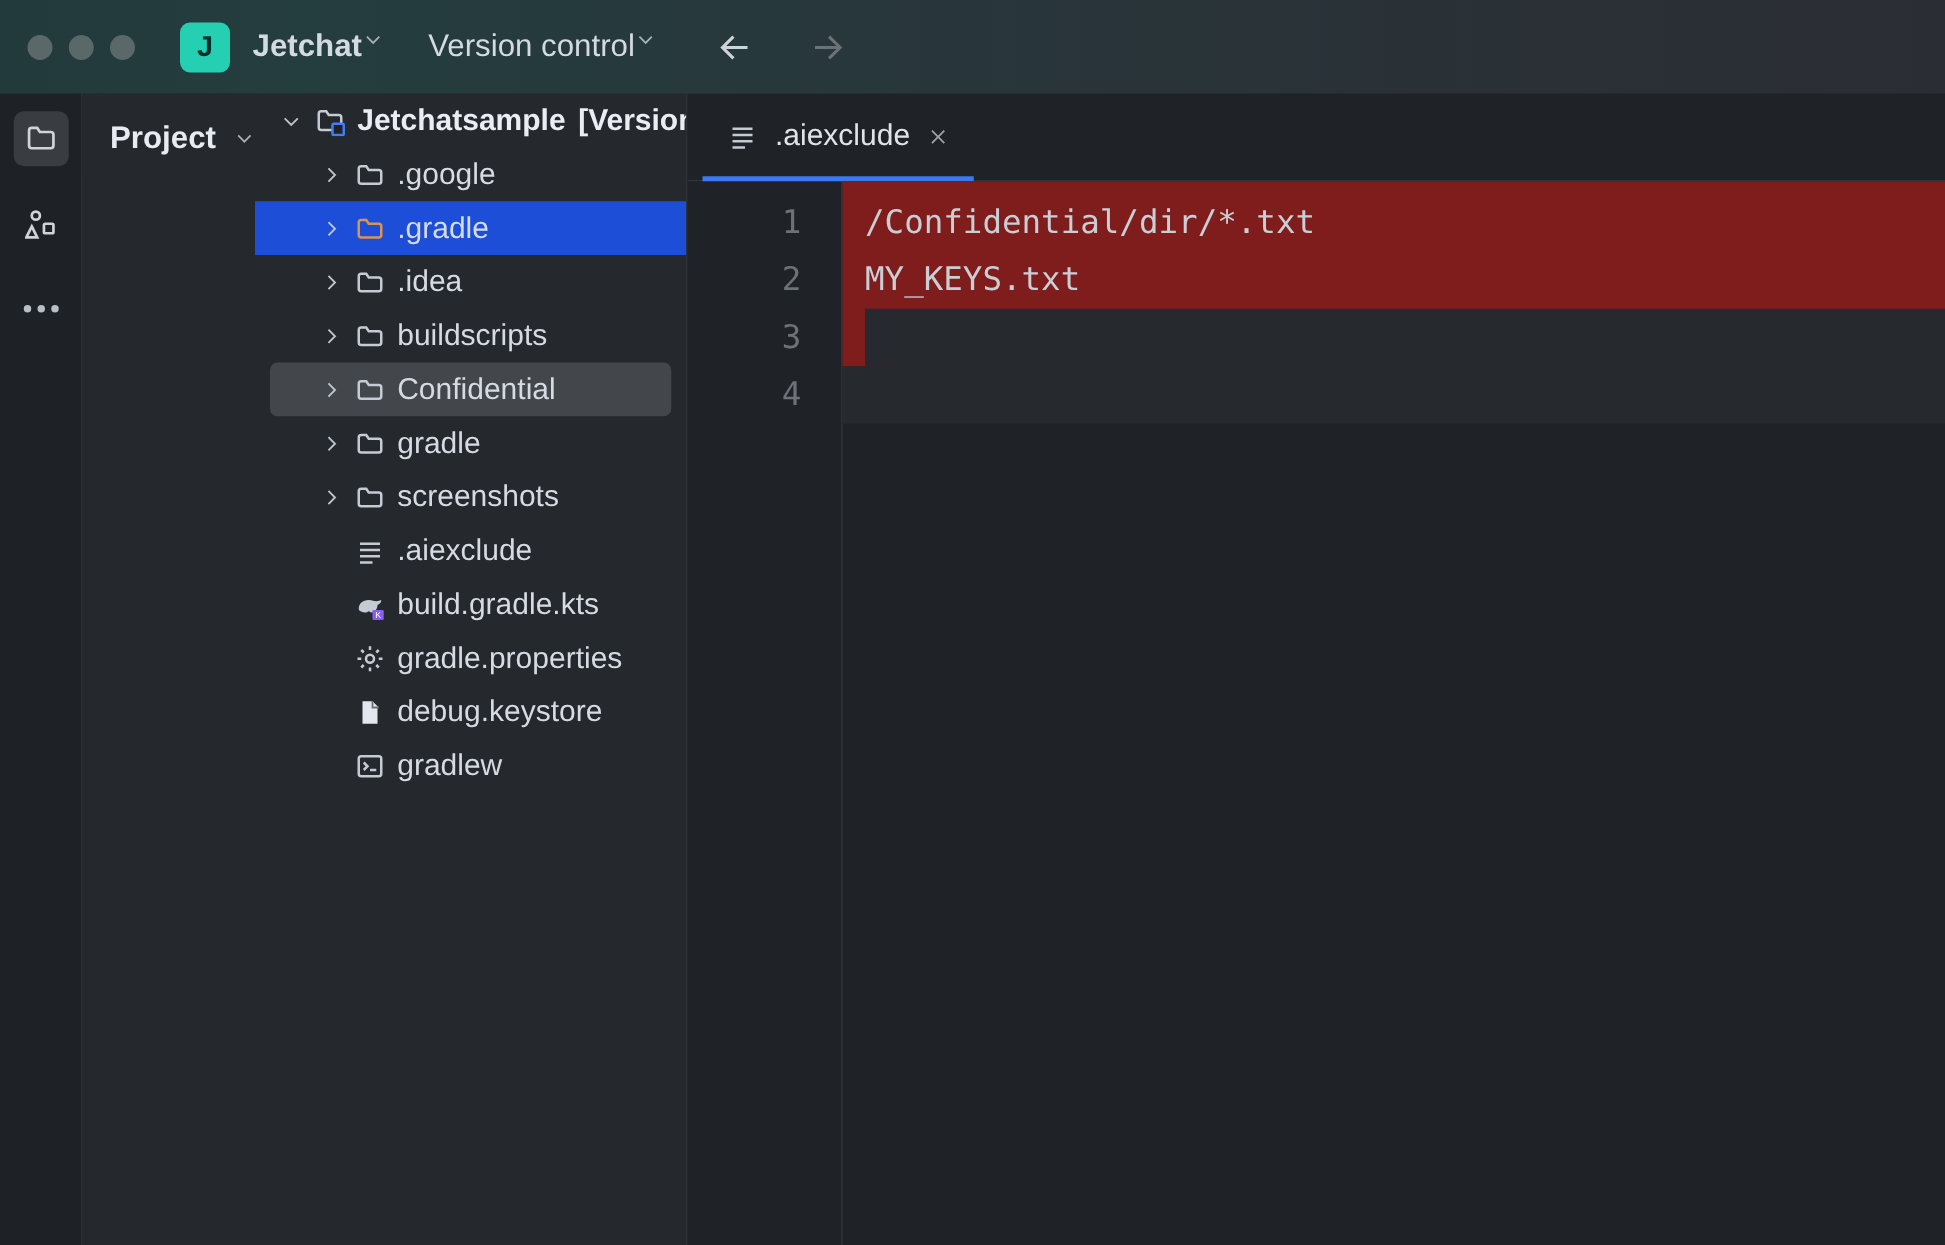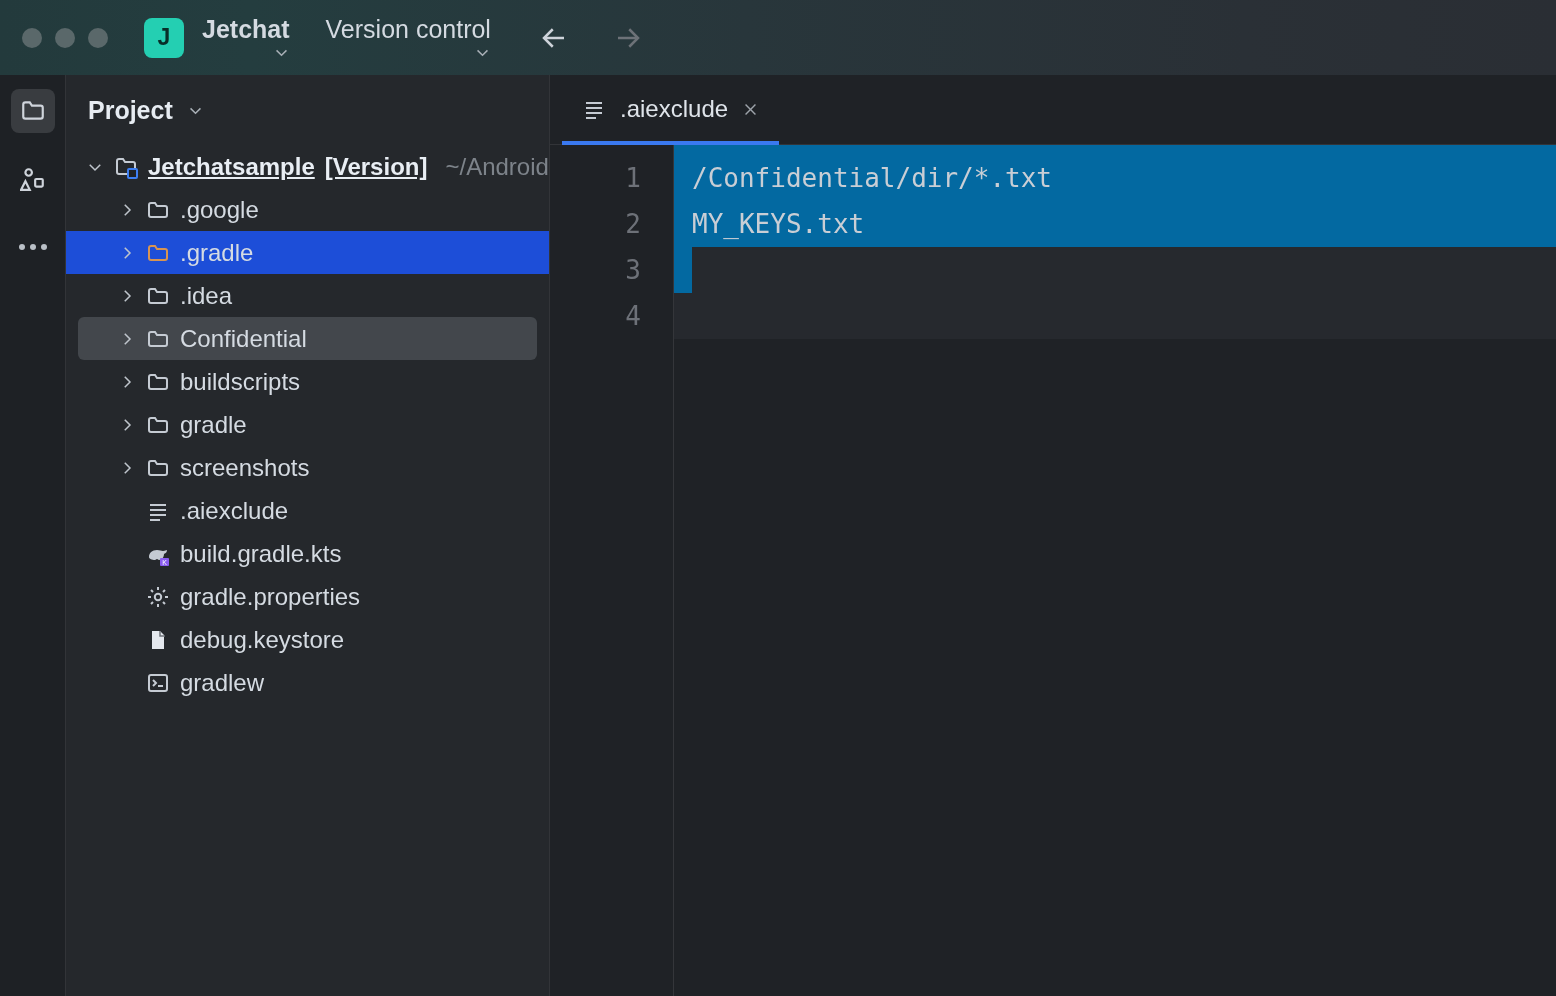--- a/index.html
+++ b/index.html
@@ -28,25 +28,24 @@
   }
   .app-badge {
     width:40px; height:40px; border-radius:8px;
     background:#24cfb2;
     color:#082f29;
     font-weight:600; font-size:23px;
     display:flex; align-items:center; justify-content:center;
     margin-right:18px;
   }
   .titlebar-item {
-    display:flex; align-items:flex-end; 
+    display:flex; align-items:flex-start; 
     color:#d4dae1; font-size:25px;
     margin-right:36px;
     cursor:default;
-    flex-direction:column;
   }
   .chevdown {
     width:17px; height:17px;
     stroke:#a9b0b7; fill:none; stroke-width:2;
   }
   .nav-arrows { display:flex; gap:44px; margin-left:12px;}
   .nav-arrow { width:30px; height:30px; fill:none; stroke-width:2; }
   .nav-arrow.enabled { stroke:#ced3da; }
   .nav-arrow.disabled { stroke:#6d7278; }
 
@@ -67,21 +66,21 @@
   }
   .tool-btn.active { background:#393c40; }
   .tool-icon { width:26px; height:26px; stroke:#cfd4db; fill:none; stroke-width:2; }
   .dots { display:flex; gap:5px; }
   .dots span { width:6px; height:6px; border-radius:50%; background:#b9bfc6; }
 
   
   .project-panel {
     width:484px; background:#25282c;
     border-right:1px solid #323438;
-    display:flex; flex-direction:column;
+    display:flex; flex-direction:row;
     min-width:0;
   }
   .panel-header {
     height:70px; display:flex; align-items:center;
     padding-left:22px;
     background: #25282c;
     font-weight:600; font-size:25px; color:#e7ecf2;
     gap:14px;
   }
   .tree { flex:1; overflow:hidden; padding-top:0; }
@@ -109,21 +108,21 @@
 
   .node-icon { width:24px; height:24px; flex:0 0 24px; }
   .folder { fill:none; stroke:#c5cbd3; stroke-width:2;}
   .folder.orange { stroke:#d89452; }
   .file-lines { fill:none; stroke:#c5cbd3; stroke-width:2;}
   .file-doc  { fill:#e4e8ee; }
   .gear { fill:none; stroke:#c5cbd3; stroke-width:2;}
   .terminal { fill:none; stroke:#c5cbd3; stroke-width:2;}
   .ban { fill:none; stroke:#9fa6ad; stroke-width:2;}
 
-  .lbl-strong { font-weight:700; color:#e9eef4;text-decoration:underline; }
+  .lbl-strong { font-weight:700; color:#e9eef4; }
   .lbl-dim { color:#7d838a; }
 
   
   .editor-area { flex:1; display:flex; flex-direction:column; background:#1f2226; }
   .tabbar {
     height:70px; display:flex; align-items:flex-end;
     border-bottom:1px solid #323438;
     padding-left:12px;
   }
   .tab {
@@ -147,21 +146,21 @@
   .gutter {
     width:124px; text-align:right;
     color:#6d7178;
     padding-top:10px;
     border-right:1px solid #34363a;
   }
   .gutter div { height:46px; line-height:46px; padding-right:32px; }
   .code {
     flex:1; padding-top:10px; padding-left:18px;
     color:#c9ced5;
-    background:#0369a1;
+    background:#7f1d1d;
   }
   .code .line { height:46px; line-height:46px; white-space:pre; }
   .code .line.active { background:#26292e; }
   .code-wrap { position:relative; flex:1; }
   .active-row-bg {
     position:absolute; left:0; right:0;
     top:148px; height:46px;
     background:#26292e; z-index:0;
   }
 </style>
@@ -271,39 +270,39 @@
           <div class="tree-row" style="--pad: 42px;">
             <span class="row-pad"></span>
             <svg viewBox="0 0 24 24" class="expander">
               <polyline points="9 5 16 12 9 19"></polyline>
             </svg>
             <svg viewBox="0 0 24 24" class="node-icon">
               <path class="folder" d="M3 7a2 2 0 0 1 2-2h4l2 3h8a2 2 0 0 1 2 2v7a2 2 0 0 1-2 2H5a2 2 0 0 1-2-2V7z"></path>
             </svg>
             <span>.idea</span>
           </div>
+          <div class="tree-row" style="--pad: 42px;">
+            <span class="row-pad"></span>
+            <svg viewBox="0 0 24 24" class="expander">
+              <polyline points="9 5 16 12 9 19"></polyline>
+            </svg>
+            <svg viewBox="0 0 24 24" class="node-icon">
+              <path class="folder" d="M3 7a2 2 0 0 1 2-2h4l2 3h8a2 2 0 0 1 2 2v7a2 2 0 0 1-2 2H5a2 2 0 0 1-2-2V7z"></path>
+            </svg>
+            <span>buildscripts</span>
+          </div>
           <div class="tree-row highlight-grey" style="--pad: 42px;">
             <span class="row-pad"></span>
             <svg viewBox="0 0 24 24" class="expander">
               <polyline points="9 5 16 12 9 19"></polyline>
             </svg>
             <svg viewBox="0 0 24 24" class="node-icon">
               <path class="folder" d="M3 7a2 2 0 0 1 2-2h4l2 3h8a2 2 0 0 1 2 2v7a2 2 0 0 1-2 2H5a2 2 0 0 1-2-2V7z"></path>
             </svg>
             <span>Confidential</span>
-          </div>
-          <div class="tree-row" style="--pad: 42px;">
-            <span class="row-pad"></span>
-            <svg viewBox="0 0 24 24" class="expander">
-              <polyline points="9 5 16 12 9 19"></polyline>
-            </svg>
-            <svg viewBox="0 0 24 24" class="node-icon">
-              <path class="folder" d="M3 7a2 2 0 0 1 2-2h4l2 3h8a2 2 0 0 1 2 2v7a2 2 0 0 1-2 2H5a2 2 0 0 1-2-2V7z"></path>
-            </svg>
-            <span>buildscripts</span>
           </div>
           <div class="tree-row" style="--pad: 42px;">
             <span class="row-pad"></span>
             <svg viewBox="0 0 24 24" class="expander">
               <polyline points="9 5 16 12 9 19"></polyline>
             </svg>
             <svg viewBox="0 0 24 24" class="node-icon">
               <path class="folder" d="M3 7a2 2 0 0 1 2-2h4l2 3h8a2 2 0 0 1 2 2v7a2 2 0 0 1-2 2H5a2 2 0 0 1-2-2V7z"></path>
             </svg>
             <span>gradle</span>

